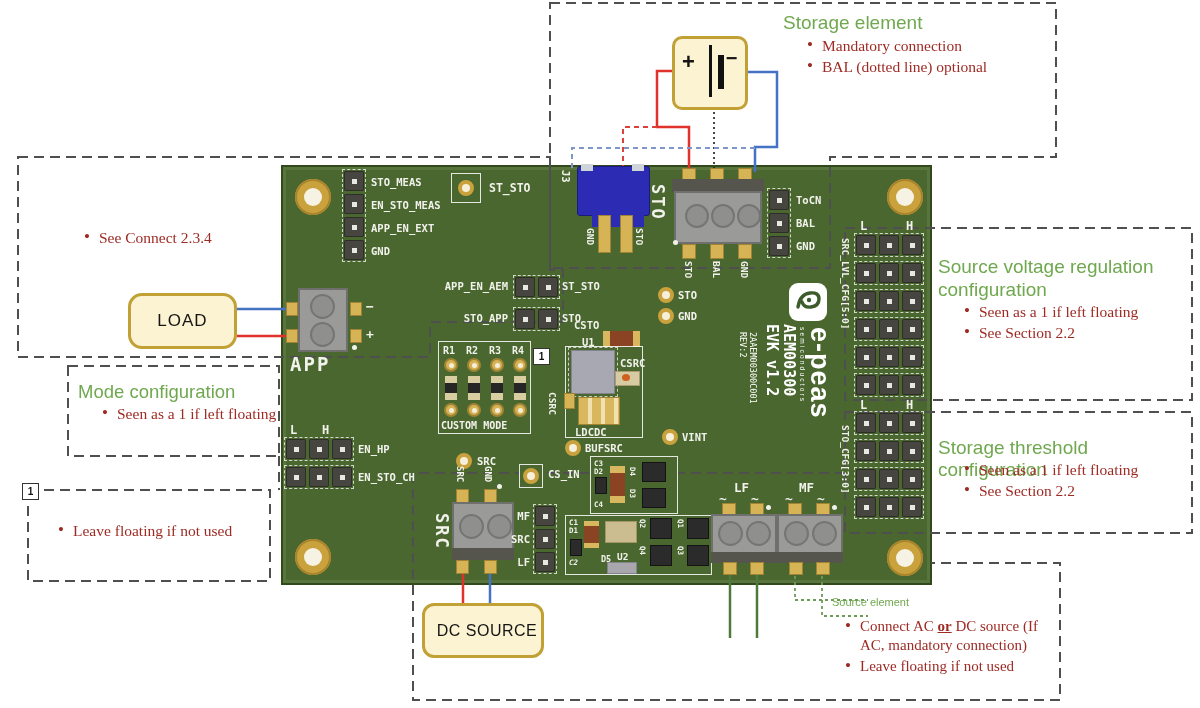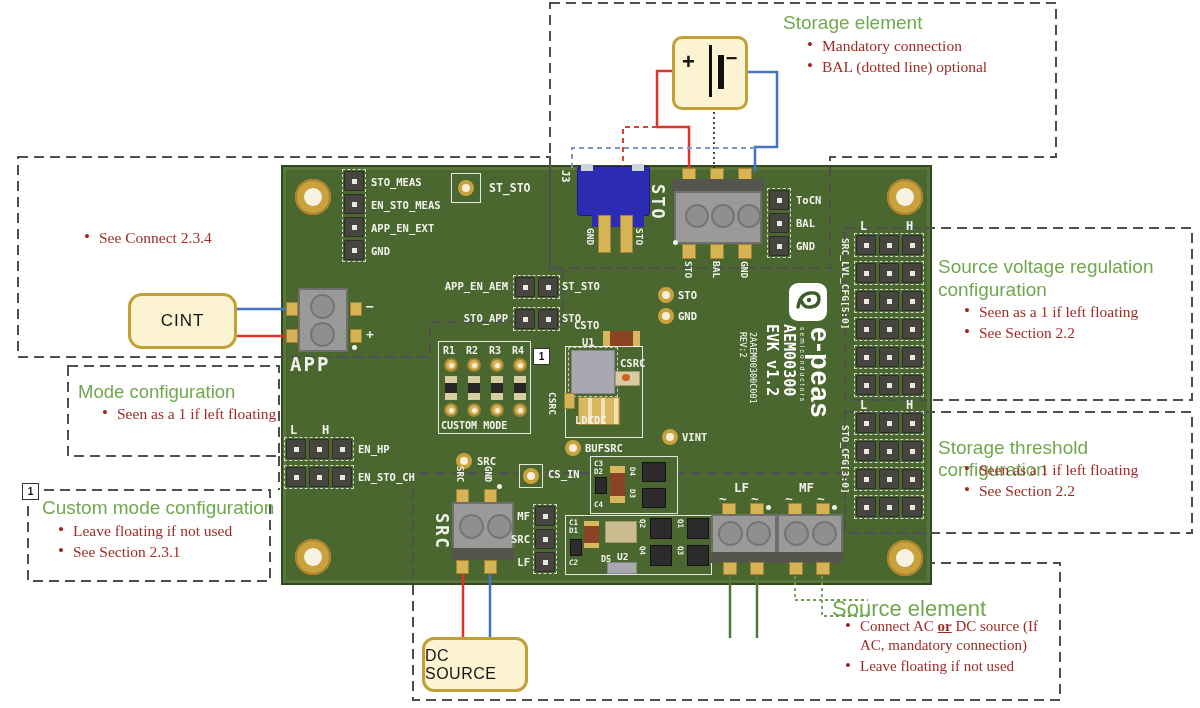--- a/index.html
+++ b/index.html
@@ -184,21 +184,21 @@
   <div class="caph" style="left:603px;top:331px;width:37px;height:16px;"></div>
   <div class="wbox" style="left:565px;top:346px;width:78px;height:92px;border-width:1px;"></div>
   <span class="sk" style="left:582px;top:336px;">U1</span>
   <div class="abs" style="left:571px;top:350px;width:42px;height:42px;background:#a8a8b2;border:1px solid #83838d;outline:1px dashed rgba(255,255,255,.7);outline-offset:2px;"></div>
   <span class="sk" style="left:620px;top:357px;">CSRC</span>
   <div class="abs" style="left:615px;top:371px;width:23px;height:13px;background:#d6cba2;border:1px solid #a89c70;"></div>
   <div class="abs" style="left:622px;top:374px;width:8px;height:7px;background:#d06020;border-radius:50%;"></div>
   <span class="sk skv" style="left:547px;top:392px;font-size:9.5px;">CSRC</span>
   <div class="pad" style="left:564px;top:393px;width:11px;height:16px;"></div>
   <div class="abs" style="left:578px;top:397px;width:40px;height:26px;background:repeating-linear-gradient(90deg,#d8b75e 0 9px,#efe2b0 9px 13px);border:1px solid #a08434;"></div>
-  <span class="sk" style="left:575px;top:414px;">LDCDC</span>
+  <span class="sk" style="left:575px;top:426px;">LDCDC</span>
   <div class="badge" style="left:533px;top:348px;">1</div>
 
   <div class="wbox" style="left:438px;top:341px;width:93px;height:93px;"></div>
   <span class="sk" style="left:443px;top:345px;font-size:10px;">R1</span>
   <span class="sk" style="left:466px;top:345px;font-size:10px;">R2</span>
   <span class="sk" style="left:489px;top:345px;font-size:10px;">R3</span>
   <span class="sk" style="left:512px;top:345px;font-size:10px;">R4</span>
   <div class="padcirc" style="left:444px;top:358px;width:14px;height:14px;"></div>
   <div class="padcirc" style="left:467px;top:358px;width:14px;height:14px;"></div>
   <div class="padcirc" style="left:490px;top:358px;width:14px;height:14px;"></div>
@@ -392,56 +392,54 @@
       <span class="pin"></span>
       <span class="pin"></span>
     </div>
 
   <div class="ybox" style="left:672px;top:36px;width:76px;height:74px;border-radius:10px;">
     <span class="abs" style="left:7px;top:10px;font:bold 22px 'Liberation Sans',sans-serif;">+</span>
     <span class="abs" style="left:34px;top:6px;width:3px;height:52px;background:#111;"></span>
     <span class="abs" style="left:43px;top:16px;width:6px;height:34px;background:#111;"></span>
     <span class="abs" style="right:7px;top:8px;font:bold 20px 'Liberation Sans',sans-serif;">−</span>
   </div>
-  <div class="ybox" style="left:128px;top:293px;width:109px;height:56px;border-radius:14px;font-size:17px;letter-spacing:1px;">CINT</div>
-  <div class="ybox" style="left:422px;top:637px;width:106px;height:55px;">DC SOURCE</div>
+  <div class="ybox" style="left:128px;top:293px;width:109px;height:56px;border-radius:14px;font-size:17px;letter-spacing:1px;">LOAD</div>
+  <div class="ybox" style="left:422px;top:603px;width:122px;height:55px;padding-left:8px;">DC SOURCE</div>
 
   <div class="ntitle" style="left:783px;top:12px;font-size:19px;">Storage element</div>
   <ul class="note" style="left:805px;top:36px;width:258px;">
     <li>Mandatory connection</li>
     <li>BAL (dotted line) optional</li>
   </ul>
 
   <ul class="note" style="left:82px;top:228px;width:200px;">
     <li>See Connect 2.3.4</li>
   </ul>
 
   <div class="ntitle" style="left:78px;top:381px;font-size:18.5px;">Mode configuration</div>
   <ul class="note" style="left:100px;top:404px;width:185px;">
     <li>Seen as a 1 if left floating</li>
   </ul>
 
   <div class="badge" style="left:22px;top:483px;">1</div>
-  <div class="ntitle" style="left:42px;top:497px;font-size:19px;">Custom mode configuration</div>
   <ul class="note" style="left:56px;top:521px;width:200px;">
     <li>Leave floating if not used</li>
-    <li>See Section 2.3.1</li>
   </ul>
 
   <div class="ntitle" style="left:938px;top:255px;font-size:19px;line-height:23px;width:225px;">Source voltage regulation configuration</div>
   <ul class="note" style="left:962px;top:302px;width:215px;">
     <li>Seen as a 1 if left floating</li>
     <li>See Section 2.2</li>
   </ul>
 
   <div class="ntitle" style="left:938px;top:437px;font-size:19px;">Storage threshold configuration</div>
   <ul class="note" style="left:962px;top:460px;width:215px;">
     <li>Seen as a 1 if left floating</li>
     <li>See Section 2.2</li>
   </ul>
 
-  <div class="ntitle" style="left:832px;top:596px;font-size:22px;">Source element</div>
+  <div class="ntitle" style="left:832px;top:596px;font-size:11px;">Source element</div>
   <ul class="note" style="left:843px;top:617px;width:212px;font-size:15px;">
     <li><span>Connect AC </span><span class="emph">or</span><span> DC source (If AC, mandatory connection)</span></li>
     <li>Leave floating if not used</li>
   </ul>
 
 </div>
 
 </body></html>

